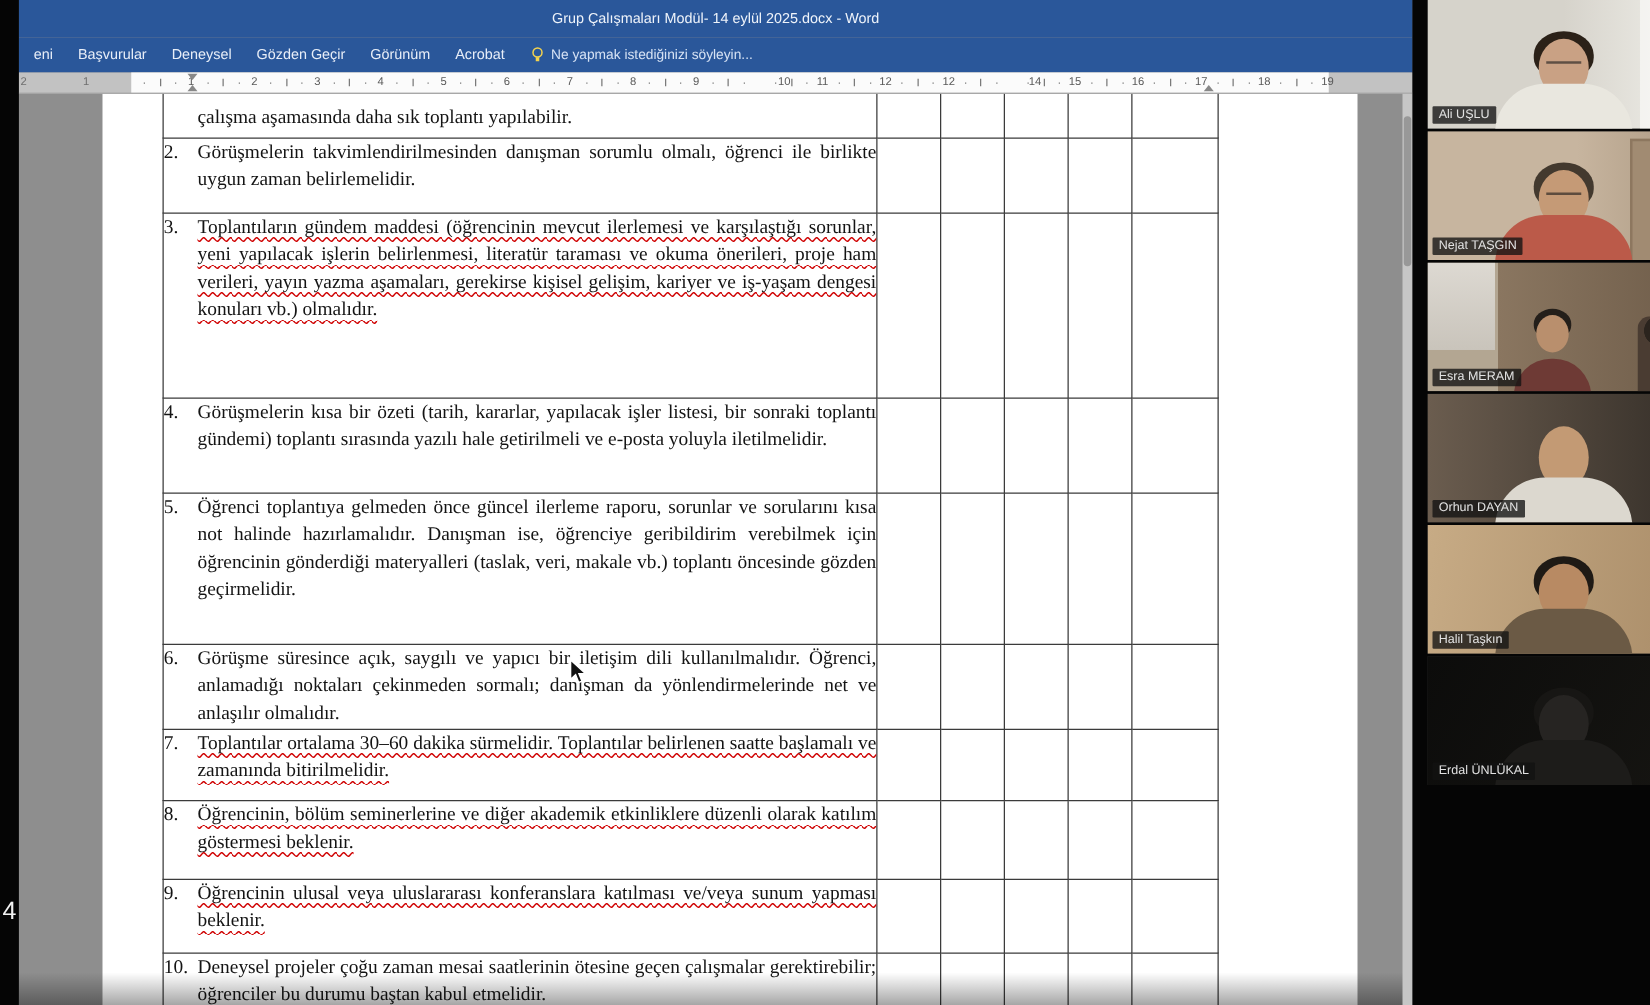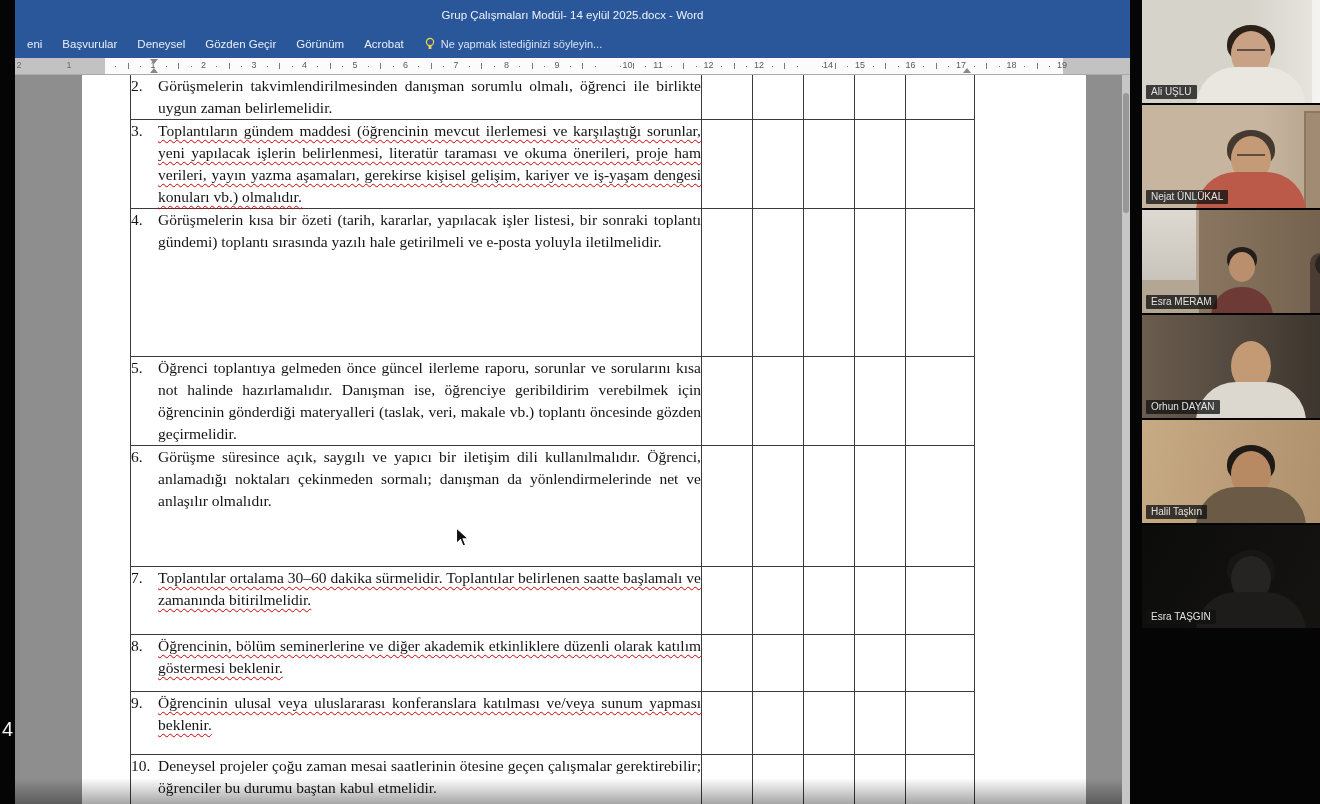--- a/index.html
+++ b/index.html
@@ -204,20 +204,30 @@
       <div class="indent-marker fl"></div>
       <div class="indent-marker hang"></div>
       <div class="indent-marker right"></div>
     </div>
 
     <div class="doc-bg">
       <div class="page">
         <table class="doc-table">
           <tbody id="tbody">
               <tr>
+                <td class="text-cell first">
+                  <div class="item"><span class="txt">çalışma aşamasında daha sık toplantı yapılabilir.</span></div>
+                </td>
+                <td class="grid-cell"></td>
+                <td class="grid-cell"></td>
+                <td class="grid-cell"></td>
+                <td class="grid-cell"></td>
+                <td class="grid-cell wide"></td>
+              </tr>
+              <tr>
                 <td class="text-cell">
                   <div class="item"><span class="num">2.</span><span class="txt">Görüşmelerin takvimlendirilmesinden danışman sorumlu olmalı, öğrenci ile birlikte uygun zaman belirlemelidir.</span></div>
                 </td>
                 <td class="grid-cell"></td>
                 <td class="grid-cell"></td>
                 <td class="grid-cell"></td>
                 <td class="grid-cell"></td>
                 <td class="grid-cell wide"></td>
               </tr>
               <tr>
@@ -324,21 +334,21 @@
           <div class="torso"></div>
         </div>
         <span class="pname">Ali UŞLU</span>
       </div>
       <div class="tile tile-2">
         <div class="scene">
           <div class="hair"></div>
           <div class="face"></div>
           <div class="torso"></div>
         </div>
-        <span class="pname">Nejat ÜNLÜKAL</span>
+        <span class="pname">Nejat TAŞGIN</span>
       </div>
       <div class="tile tile-3">
         <div class="scene">
           <div class="hair"></div>
           <div class="face"></div>
           <div class="torso"></div>
         </div>
         <span class="pname">Esra MERAM</span>
       </div>
       <div class="tile tile-5">
@@ -355,17 +365,17 @@
           <div class="torso"></div>
         </div>
         <span class="pname">Halil Taşkın</span>
       </div>
       <div class="tile tile-6">
         <div class="scene">
           <div class="hair"></div>
           <div class="face"></div>
           <div class="torso"></div>
         </div>
-        <span class="pname">Esra TAŞGIN</span>
+        <span class="pname">Erdal ÜNLÜKAL</span>
       </div>
     </div>
 
 </div>
 
 </body></html>

